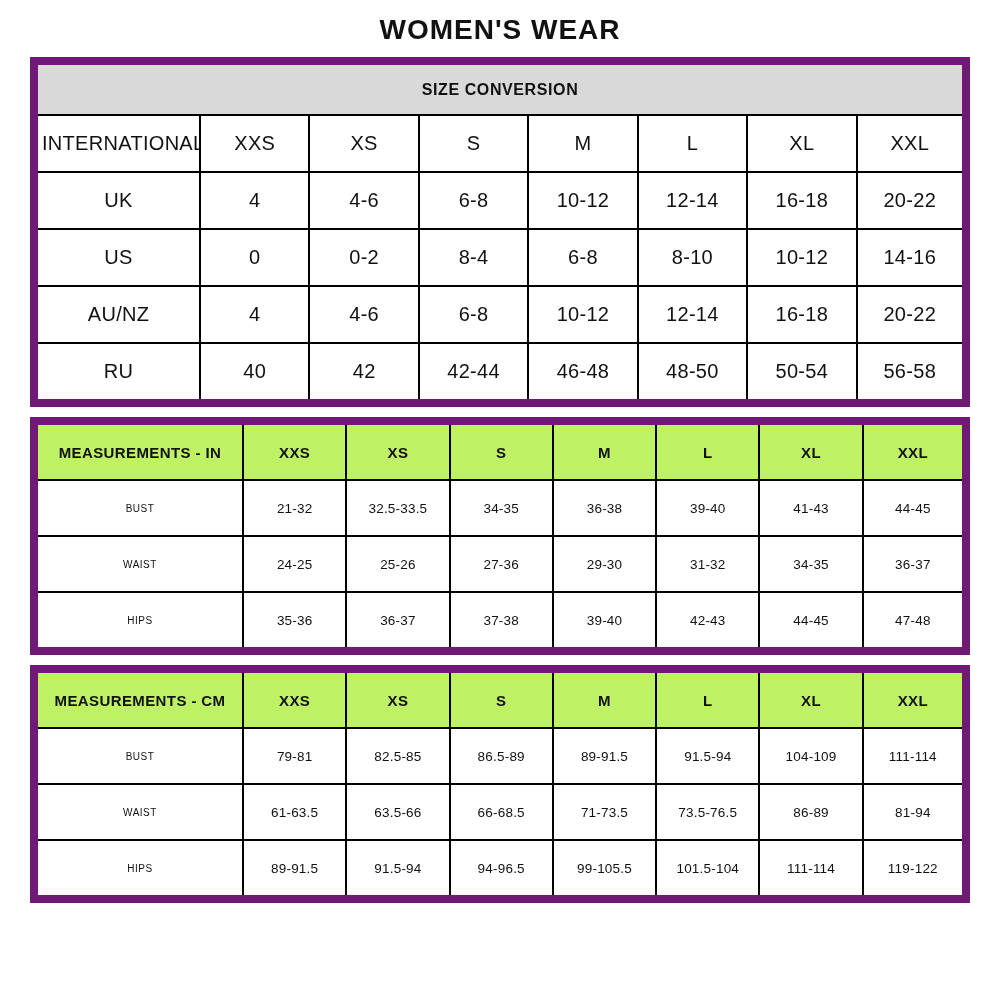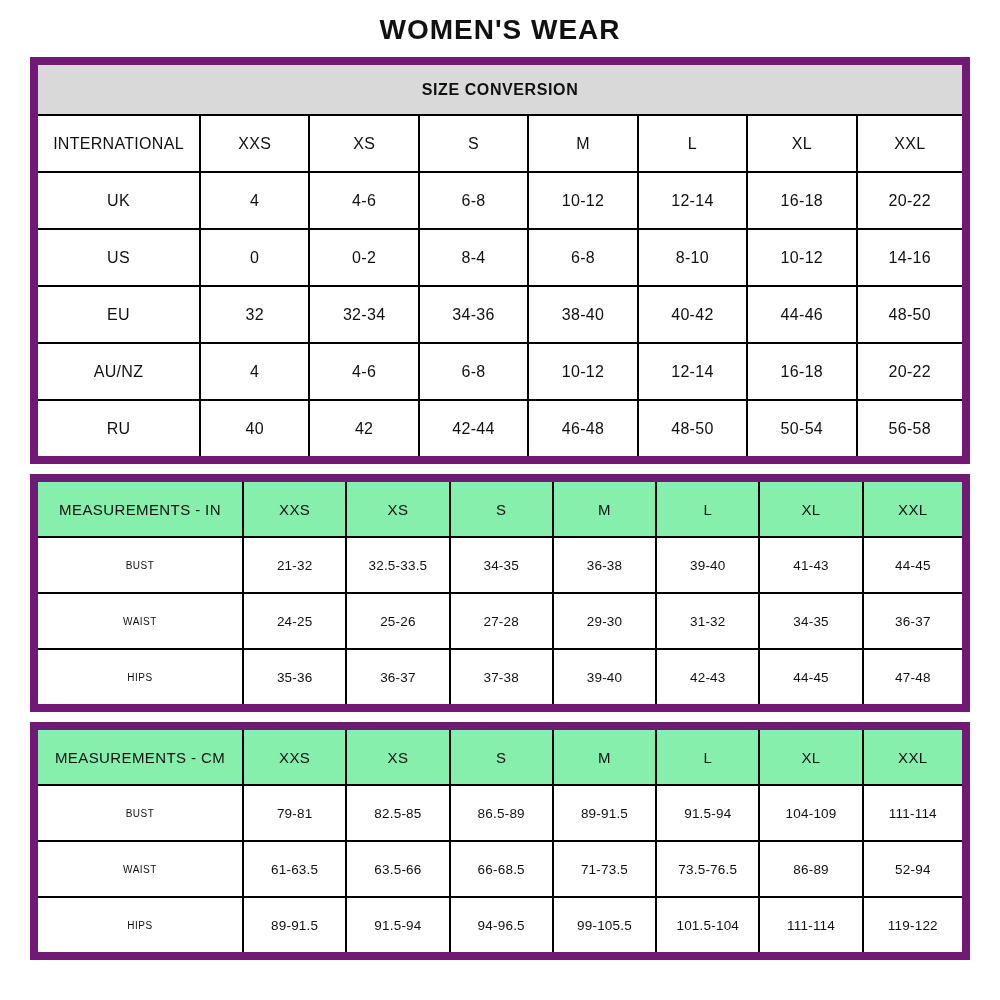--- a/index.html
+++ b/index.html
@@ -40,35 +40,35 @@
     vertical-align: middle;
     padding: 0 4px;
     overflow: hidden;
     white-space: nowrap;
   }
   
   col.c-label1 { width: 166px; }
   col.c-label2 { width: 209px; }
 
   
-  .t1 td { height: 55px; font-size: 16px; letter-spacing: 0.3px; }
+  .t1 td { height: 55px; font-size: 20px; letter-spacing: 0.3px; }
   .t1 tr.banner td {
     height: 49px;
     background: #d9d9d9;
     font-weight: bold;
     font-size: 16px;
     letter-spacing: 0.6px;
   }
   .t1 tr.cols td { background: #ffffff; font-weight: normal; }
 
   
   .t2 td, .t3 td { height: 54px; font-size: 13.5px; letter-spacing: 0.2px; }
   .t2 tr.cols td, .t3 tr.cols td {
-    background: #86efac;
-    font-weight: normal;
+    background: #bef264;
+    font-weight: bold;
     font-size: 15px;
     letter-spacing: 0.4px;
   }
   .t2 td.label, .t3 td.label { font-size: 10px; letter-spacing: 0.5px; }
 </style>
 </head>
 <body>
 
 <div class="page">
 
@@ -105,30 +105,20 @@
         </tr>
         <tr>
           <td class="label">US</td>
           <td>0</td>
           <td>0-2</td>
           <td>8-4</td>
           <td>6-8</td>
           <td>8-10</td>
           <td>10-12</td>
           <td>14-16</td>
-        </tr>
-        <tr>
-          <td class="label">EU</td>
-          <td>32</td>
-          <td>32-34</td>
-          <td>34-36</td>
-          <td>38-40</td>
-          <td>40-42</td>
-          <td>44-46</td>
-          <td>48-50</td>
         </tr>
         <tr>
           <td class="label">AU/NZ</td>
           <td>4</td>
           <td>4-6</td>
           <td>6-8</td>
           <td>10-12</td>
           <td>12-14</td>
           <td>16-18</td>
           <td>20-22</td>
@@ -169,21 +159,21 @@
           <td>34-35</td>
           <td>36-38</td>
           <td>39-40</td>
           <td>41-43</td>
           <td>44-45</td>
         </tr>
         <tr>
           <td class="label">WAIST</td>
           <td>24-25</td>
           <td>25-26</td>
-          <td>27-28</td>
+          <td>27-36</td>
           <td>29-30</td>
           <td>31-32</td>
           <td>34-35</td>
           <td>36-37</td>
         </tr>
         <tr>
           <td class="label">HIPS</td>
           <td>35-36</td>
           <td>36-37</td>
           <td>37-38</td>
@@ -222,21 +212,21 @@
           <td>111-114</td>
         </tr>
         <tr>
           <td class="label">WAIST</td>
           <td>61-63.5</td>
           <td>63.5-66</td>
           <td>66-68.5</td>
           <td>71-73.5</td>
           <td>73.5-76.5</td>
           <td>86-89</td>
-          <td>52-94</td>
+          <td>81-94</td>
         </tr>
         <tr>
           <td class="label">HIPS</td>
           <td>89-91.5</td>
           <td>91.5-94</td>
           <td>94-96.5</td>
           <td>99-105.5</td>
           <td>101.5-104</td>
           <td>111-114</td>
           <td>119-122</td>

